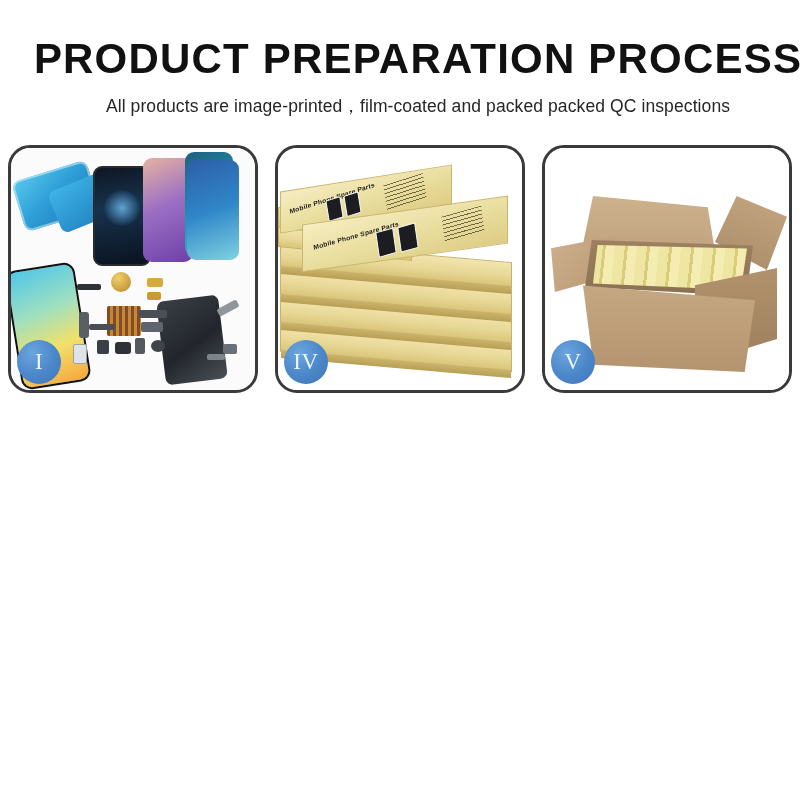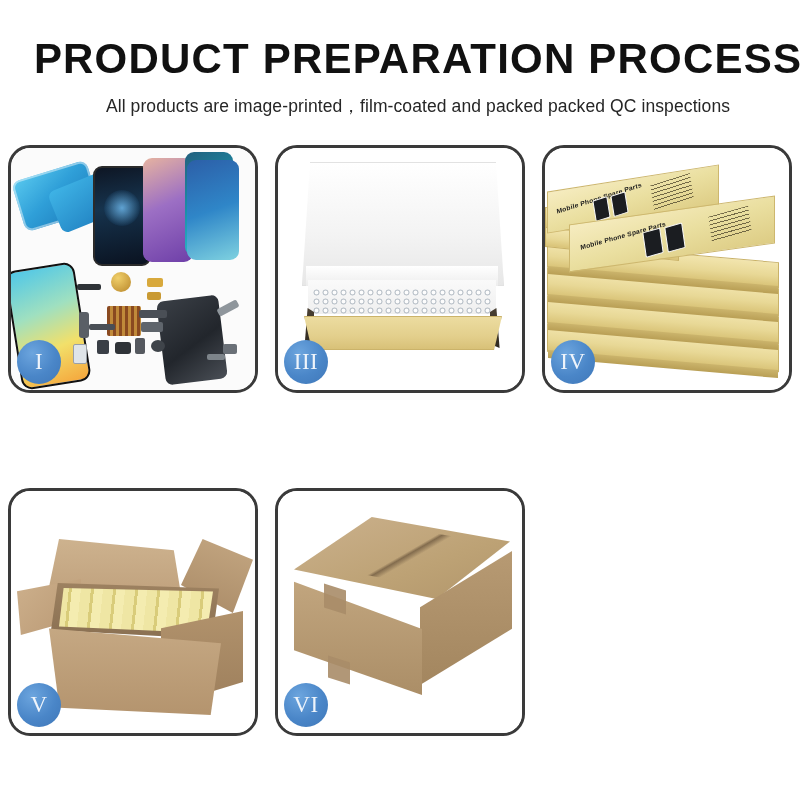--- a/index.html
+++ b/index.html
@@ -333,32 +333,20 @@
         <div class="chip c13"></div>
         <div class="chip c14"></div>
         <div class="chip c15"></div>
         <div class="chip c16"></div>
         <div class="chip c17"></div>
       </div>
       <div class="badge">I</div>
     </div>
 
 
-    <div class="panel">
-      <div class="panel-inner p3">
-        <div class="b3-lid"></div>
-        <div class="b3-lidshadow"></div>
-        <div class="b3-inner"></div>
-        <div class="b3-bubble"></div>
-        <div class="b3-left"></div>
-        <div class="b3-right"></div>
-        <div class="b3-front"></div>
-      </div>
-      <div class="badge">III</div>
-    </div>
 
     <div class="panel">
       <div class="panel-inner p4">
         <div class="stack">
 
           <div class="sbox" style="left:2px;top:186px;width:230px;height:26px;transform:skewY(5deg);">
               <div class="edge"></div>
             </div>
           <div class="sbox" style="left:2px;top:158px;width:230px;height:26px;transform:skewY(5deg);">
               <div class="edge"></div>
@@ -397,27 +385,15 @@
         <div class="c5-flapR"></div>
         <div class="c5-flapL"></div>
         <div class="c5-inner"></div>
         <div class="c5-goods"></div>
         <div class="c5-side"></div>
         <div class="c5-front"></div>
       </div>
       <div class="badge">V</div>
     </div>
 
-    <div class="panel">
-      <div class="panel-inner p6">
-        <div class="c6-sheen"></div>
-        <div class="c6-top"></div>
-        <div class="c6-topseam"></div>
-        <div class="c6-right"></div>
-        <div class="c6-left"></div>
-        <div class="tape t1"></div>
-        <div class="tape t2"></div>
-      </div>
-      <div class="badge">VI</div>
-    </div>
 
   </div>
 </div>
 
 </body></html>

